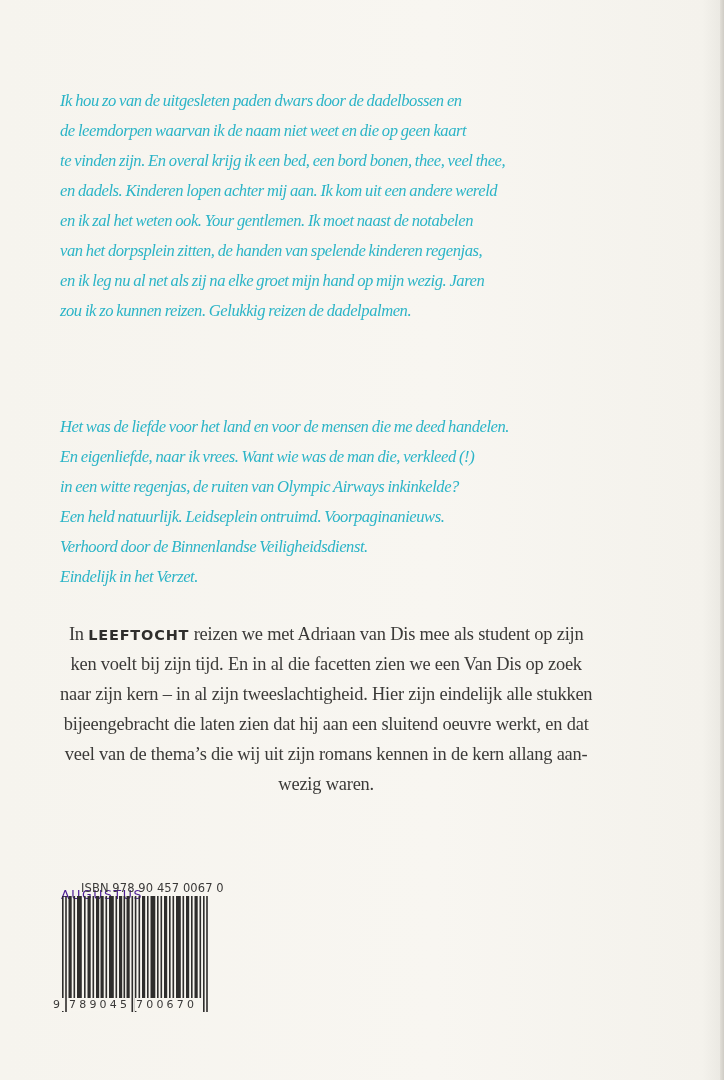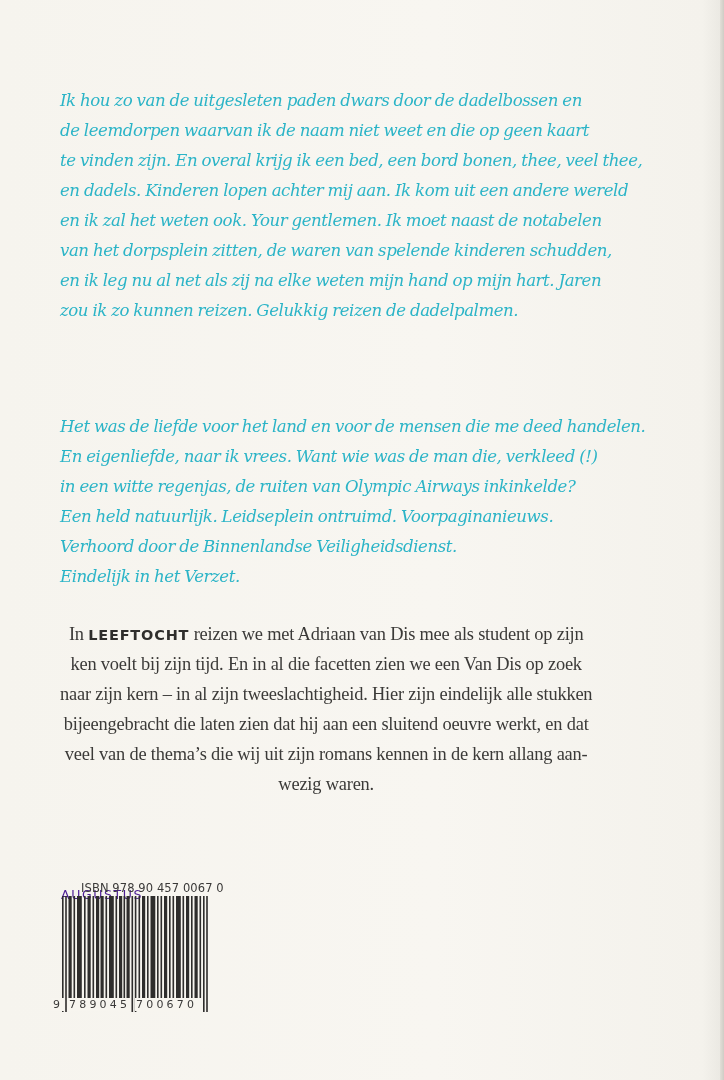--- a/index.html
+++ b/index.html
@@ -19,21 +19,21 @@
   }
   .quote {
     position: absolute; left: 60px;
     color: #2bb4c7;
     font-family: "DejaVu Serif", serif;
     font-style: italic;
     font-size: 16.6px;
     letter-spacing: -0.45px;
     word-spacing: -0.5px;
   }
-  .quote .line { height: 30px; line-height: 30px; white-space: nowrap; }
+  .quote .line { height: 30px; line-height: 30px; white-space: nowrap; font-family: Liberation Serif, serif; }
   #quote-1 { top: 86px; }
   #quote-2 { top: 412px; }
   .blurb {
     position: absolute; left: 60px; top: 619px;
     color: #3b3a38;
     font-family: "Liberation Serif", serif;
     font-size: 18.4px;
     letter-spacing: -0.2px;
     text-align: center;
   }
@@ -74,22 +74,22 @@
 
 <div class="cover"></div>
 <div class="right-edge"></div>
 
 <div class="quote" id="quote-1">
   <div class="line">Ik hou zo van de uitgesleten paden dwars door de dadelbossen en</div>
   <div class="line">de leemdorpen waarvan ik de naam niet weet en die op geen kaart</div>
   <div class="line">te vinden zijn. En overal krijg ik een bed, een bord bonen, thee, veel thee,</div>
   <div class="line">en dadels. Kinderen lopen achter mij aan. Ik kom uit een andere wereld</div>
   <div class="line">en ik zal het weten ook. Your gentlemen. Ik moet naast de notabelen</div>
-  <div class="line">van het dorpsplein zitten, de waren van spelende kinderen schudden,</div>
-  <div class="line">en ik leg nu al net als zij na elke weten mijn hand op mijn hart. Jaren</div>
+  <div class="line">van het dorpsplein zitten, de handen van spelende kinderen regenjas,</div>
+  <div class="line">en ik leg nu al net als zij na elke groet mijn hand op mijn wezig. Jaren</div>
   <div class="line">zou ik zo kunnen reizen. Gelukkig reizen de dadelpalmen.</div>
 </div>
 
 <div class="quote" id="quote-2">
   <div class="line">Het was de liefde voor het land en voor de mensen die me deed handelen.</div>
   <div class="line">En eigenliefde, naar ik vrees. Want wie was de man die, verkleed (!)</div>
   <div class="line">in een witte regenjas, de ruiten van Olympic Airways inkinkelde?</div>
   <div class="line">Een held natuurlijk. Leidseplein ontruimd. Voorpaginanieuws.</div>
   <div class="line">Verhoord door de Binnenlandse Veiligheidsdienst.</div>
   <div class="line">Eindelijk in het Verzet.</div>

